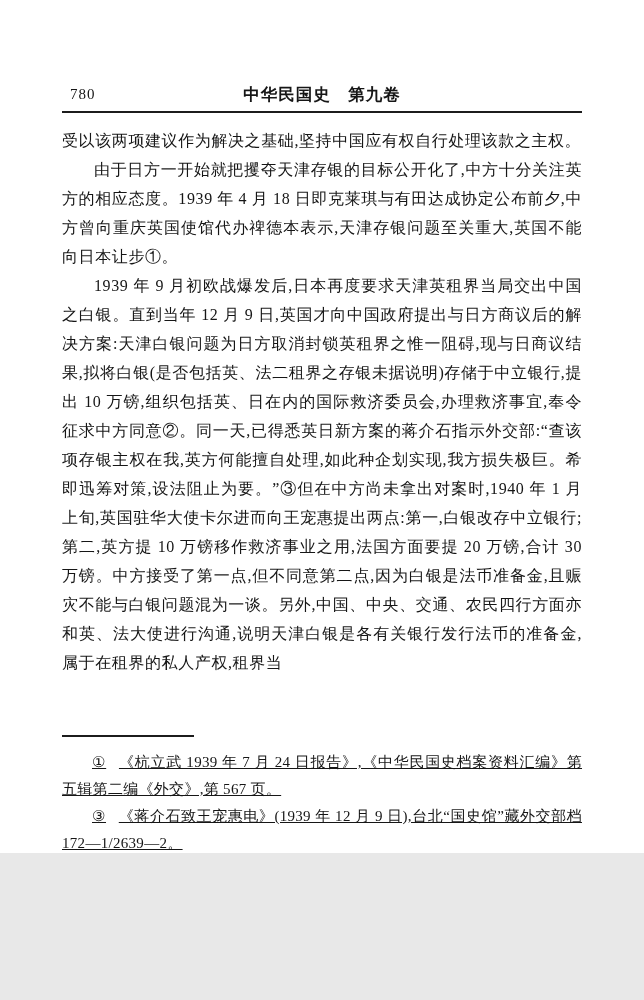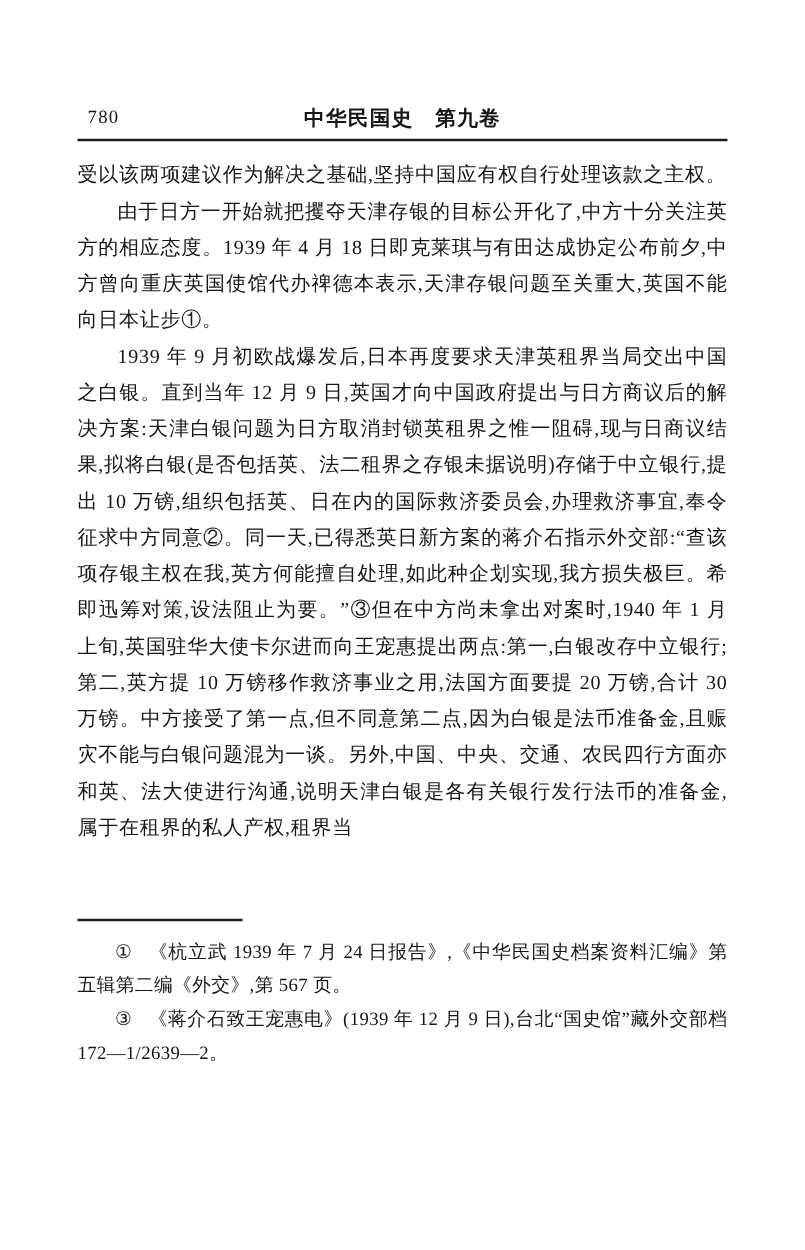--- a/index.html
+++ b/index.html
@@ -3,21 +3,21 @@
 <meta charset="utf-8">
 <style>
   html, body {
     margin: 0;
     padding: 0;
     background: #e8e8e8;
   }
   .page {
     position: relative;
     width: 644px;
-    height: 1000px;
+    height: 853px;
     margin: 0 auto;
     background: #ffffff;
     color: #161616;
     font-family: "Liberation Serif", "DejaVu Serif", serif;
     box-sizing: border-box;
     padding: 84px 62px 0 62px;
     overflow: hidden;
   }
   .running-head {
     position: relative;
@@ -64,20 +64,21 @@
   .footnotes {
     margin-top: 12px;
     font-size: 15px;
     line-height: 27px;
     letter-spacing: 0.3px;
     text-align: justify;
   }
   .footnotes p {
     margin: 0;
     text-indent: 2em;
+    text-decoration: underline;
   }
   .fn-marker {
     padding-right: 0.85em;
   }
 </style>
 </head>
 <body>
 
 <div class="page">
 

